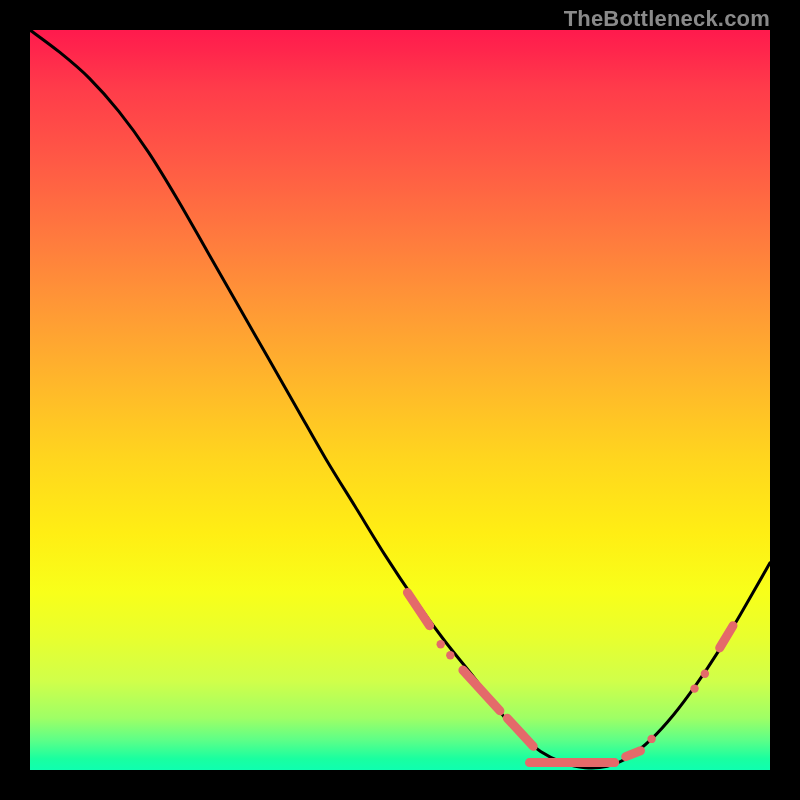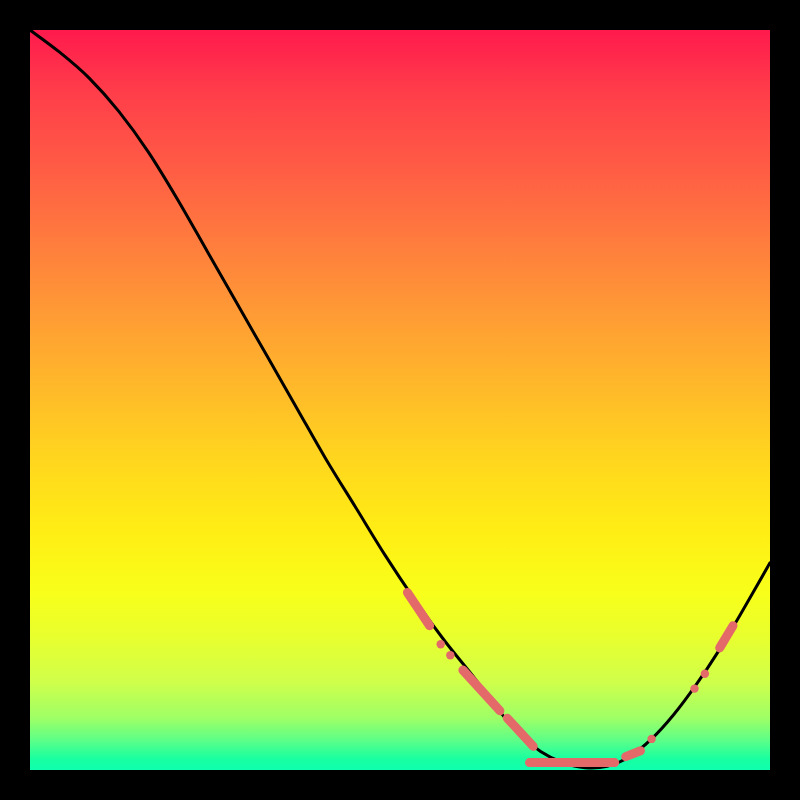--- a/index.html
+++ b/index.html
@@ -78,13 +78,14 @@
         <line x1="499.50000000000006" y1="732.6" x2="584.6" y2="732.6" stroke="#e46a6a" stroke-width="9" stroke-linecap="round"></line>
         <circle cx="584.6" cy="732.6" r="4.2" fill="#e46a6a"></circle>
         <line x1="595.7" y1="726.68" x2="610.5" y2="720.76" stroke="#e46a6a" stroke-width="9" stroke-linecap="round"></line>
         <circle cx="621.6" cy="708.92" r="4.2" fill="#e46a6a"></circle>
         <circle cx="664.52" cy="658.6" r="4.2" fill="#e46a6a"></circle>
         <circle cx="674.88" cy="643.8" r="4.2" fill="#e46a6a"></circle>
         <line x1="689.6800000000001" y1="617.9" x2="703" y2="595.7" stroke="#e46a6a" stroke-width="9" stroke-linecap="round"></line>
       </g>
   </svg>
 
+  <div class="watermark">TheBottleneck.com</div>
 </div>
 
 </body></html>

